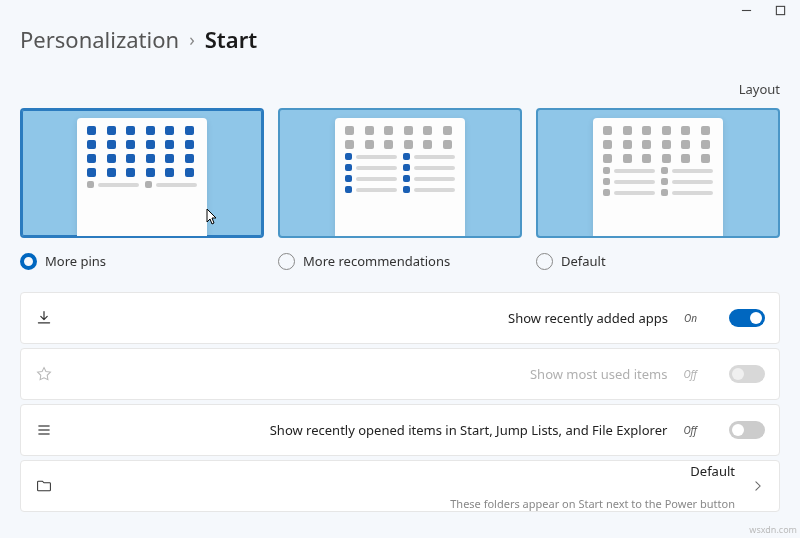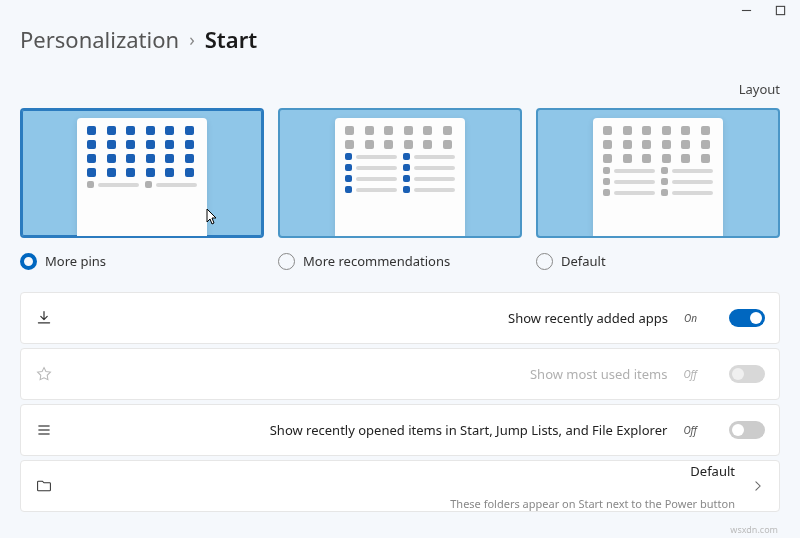--- a/index.html
+++ b/index.html
@@ -40,21 +40,21 @@
   .setting-row.disabled .setting-text { color:#b0b0b0;}
   .state-label { font-size:10px; color:#555; margin-right:16px;font-style:italic;}
   .setting-row.disabled .state-label { color:#b0b0b0;}
   .toggle { width:36px; height:18px; border-radius:10px; background:#ccc; position:relative; flex-shrink:0;}
   .toggle .knob { width:12px; height:12px; background:#fff; border-radius:50%; position:absolute; top:3px; left:3px;}
   .toggle.on { background:#0067c0;}
   .toggle.on .knob { left:21px;}
   .toggle.disabled { background:#d8d8d8;}
   .toggle.disabled .knob { background:#f0f0f0;}
   .chev { width:14px; height:14px; color:#666;}
-  .footer { position:absolute; bottom:2px; right:22px; font-size:9px; color:#bbb;}
+  .footer { position:absolute; bottom:2px; right:3px; font-size:9px; color:#bbb;}
   .cursor { position:absolute; color:#222;}
 </style>
 </head>
 <body>
 
 <div class="titlebar">
   <span>
       <svg class="minsvg" viewBox="0 0 12 12">
         <line x1="1" y1="6" x2="11" y2="6" stroke="currentColor" stroke-width="1.2"></line>
       </svg>

